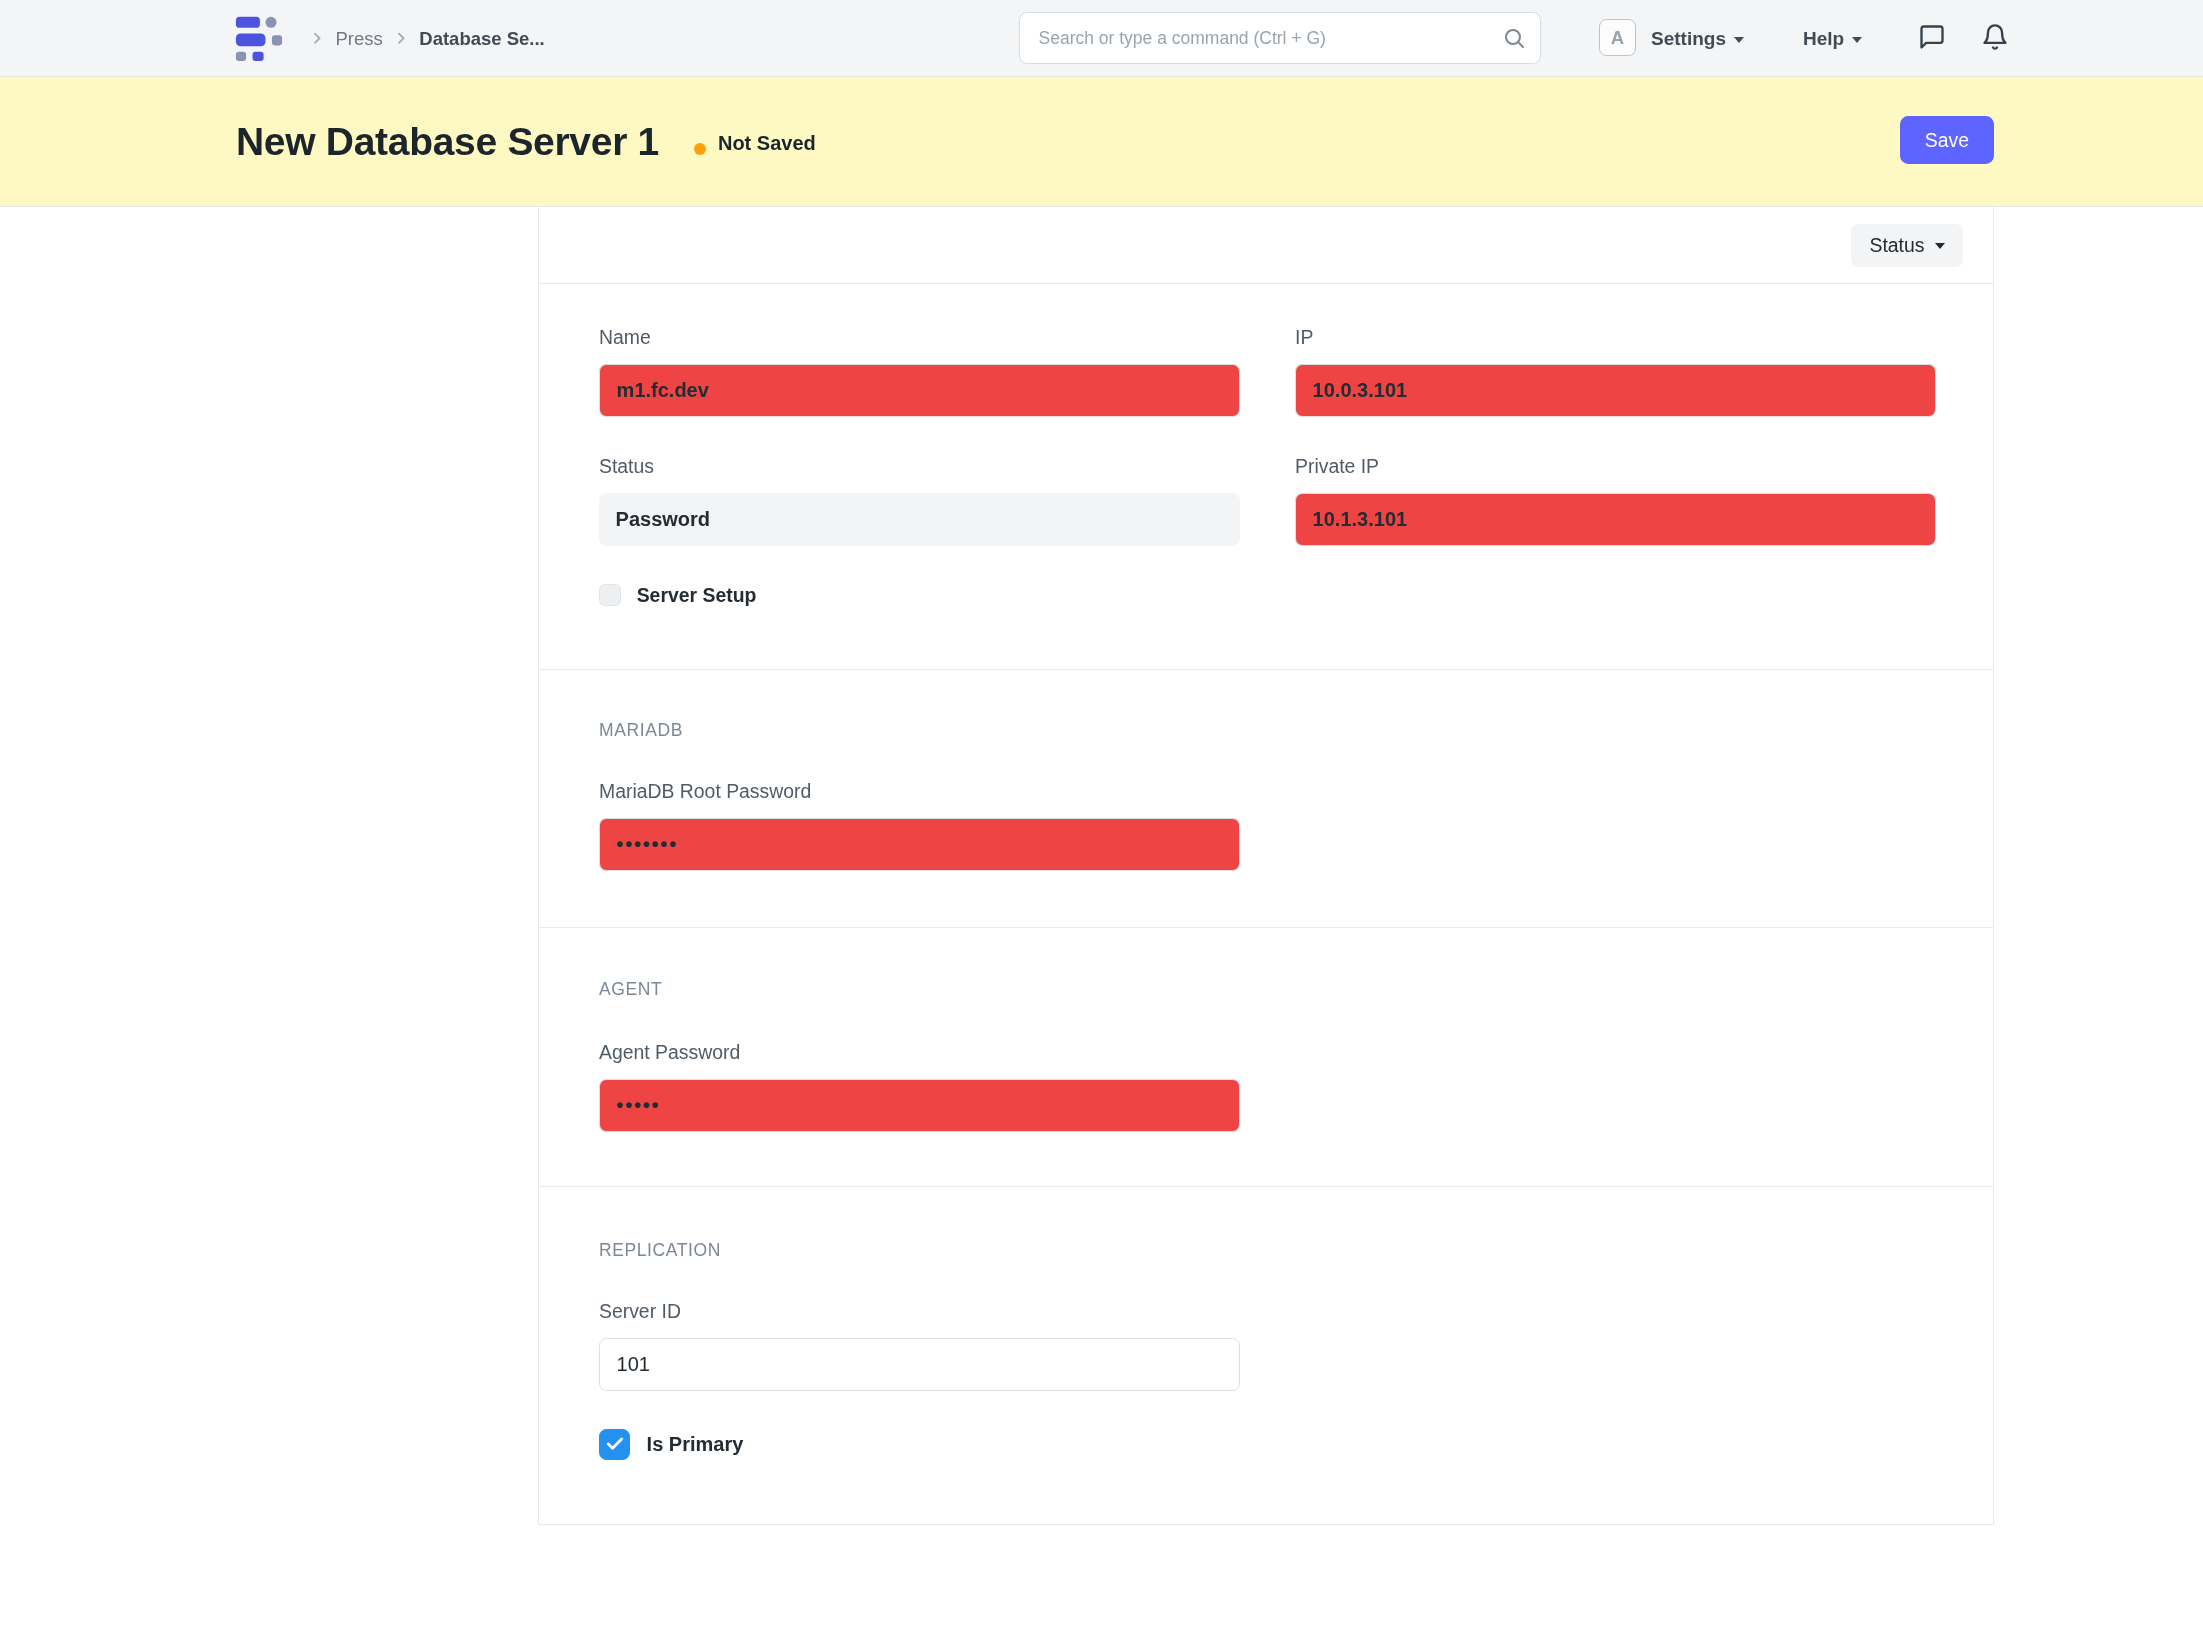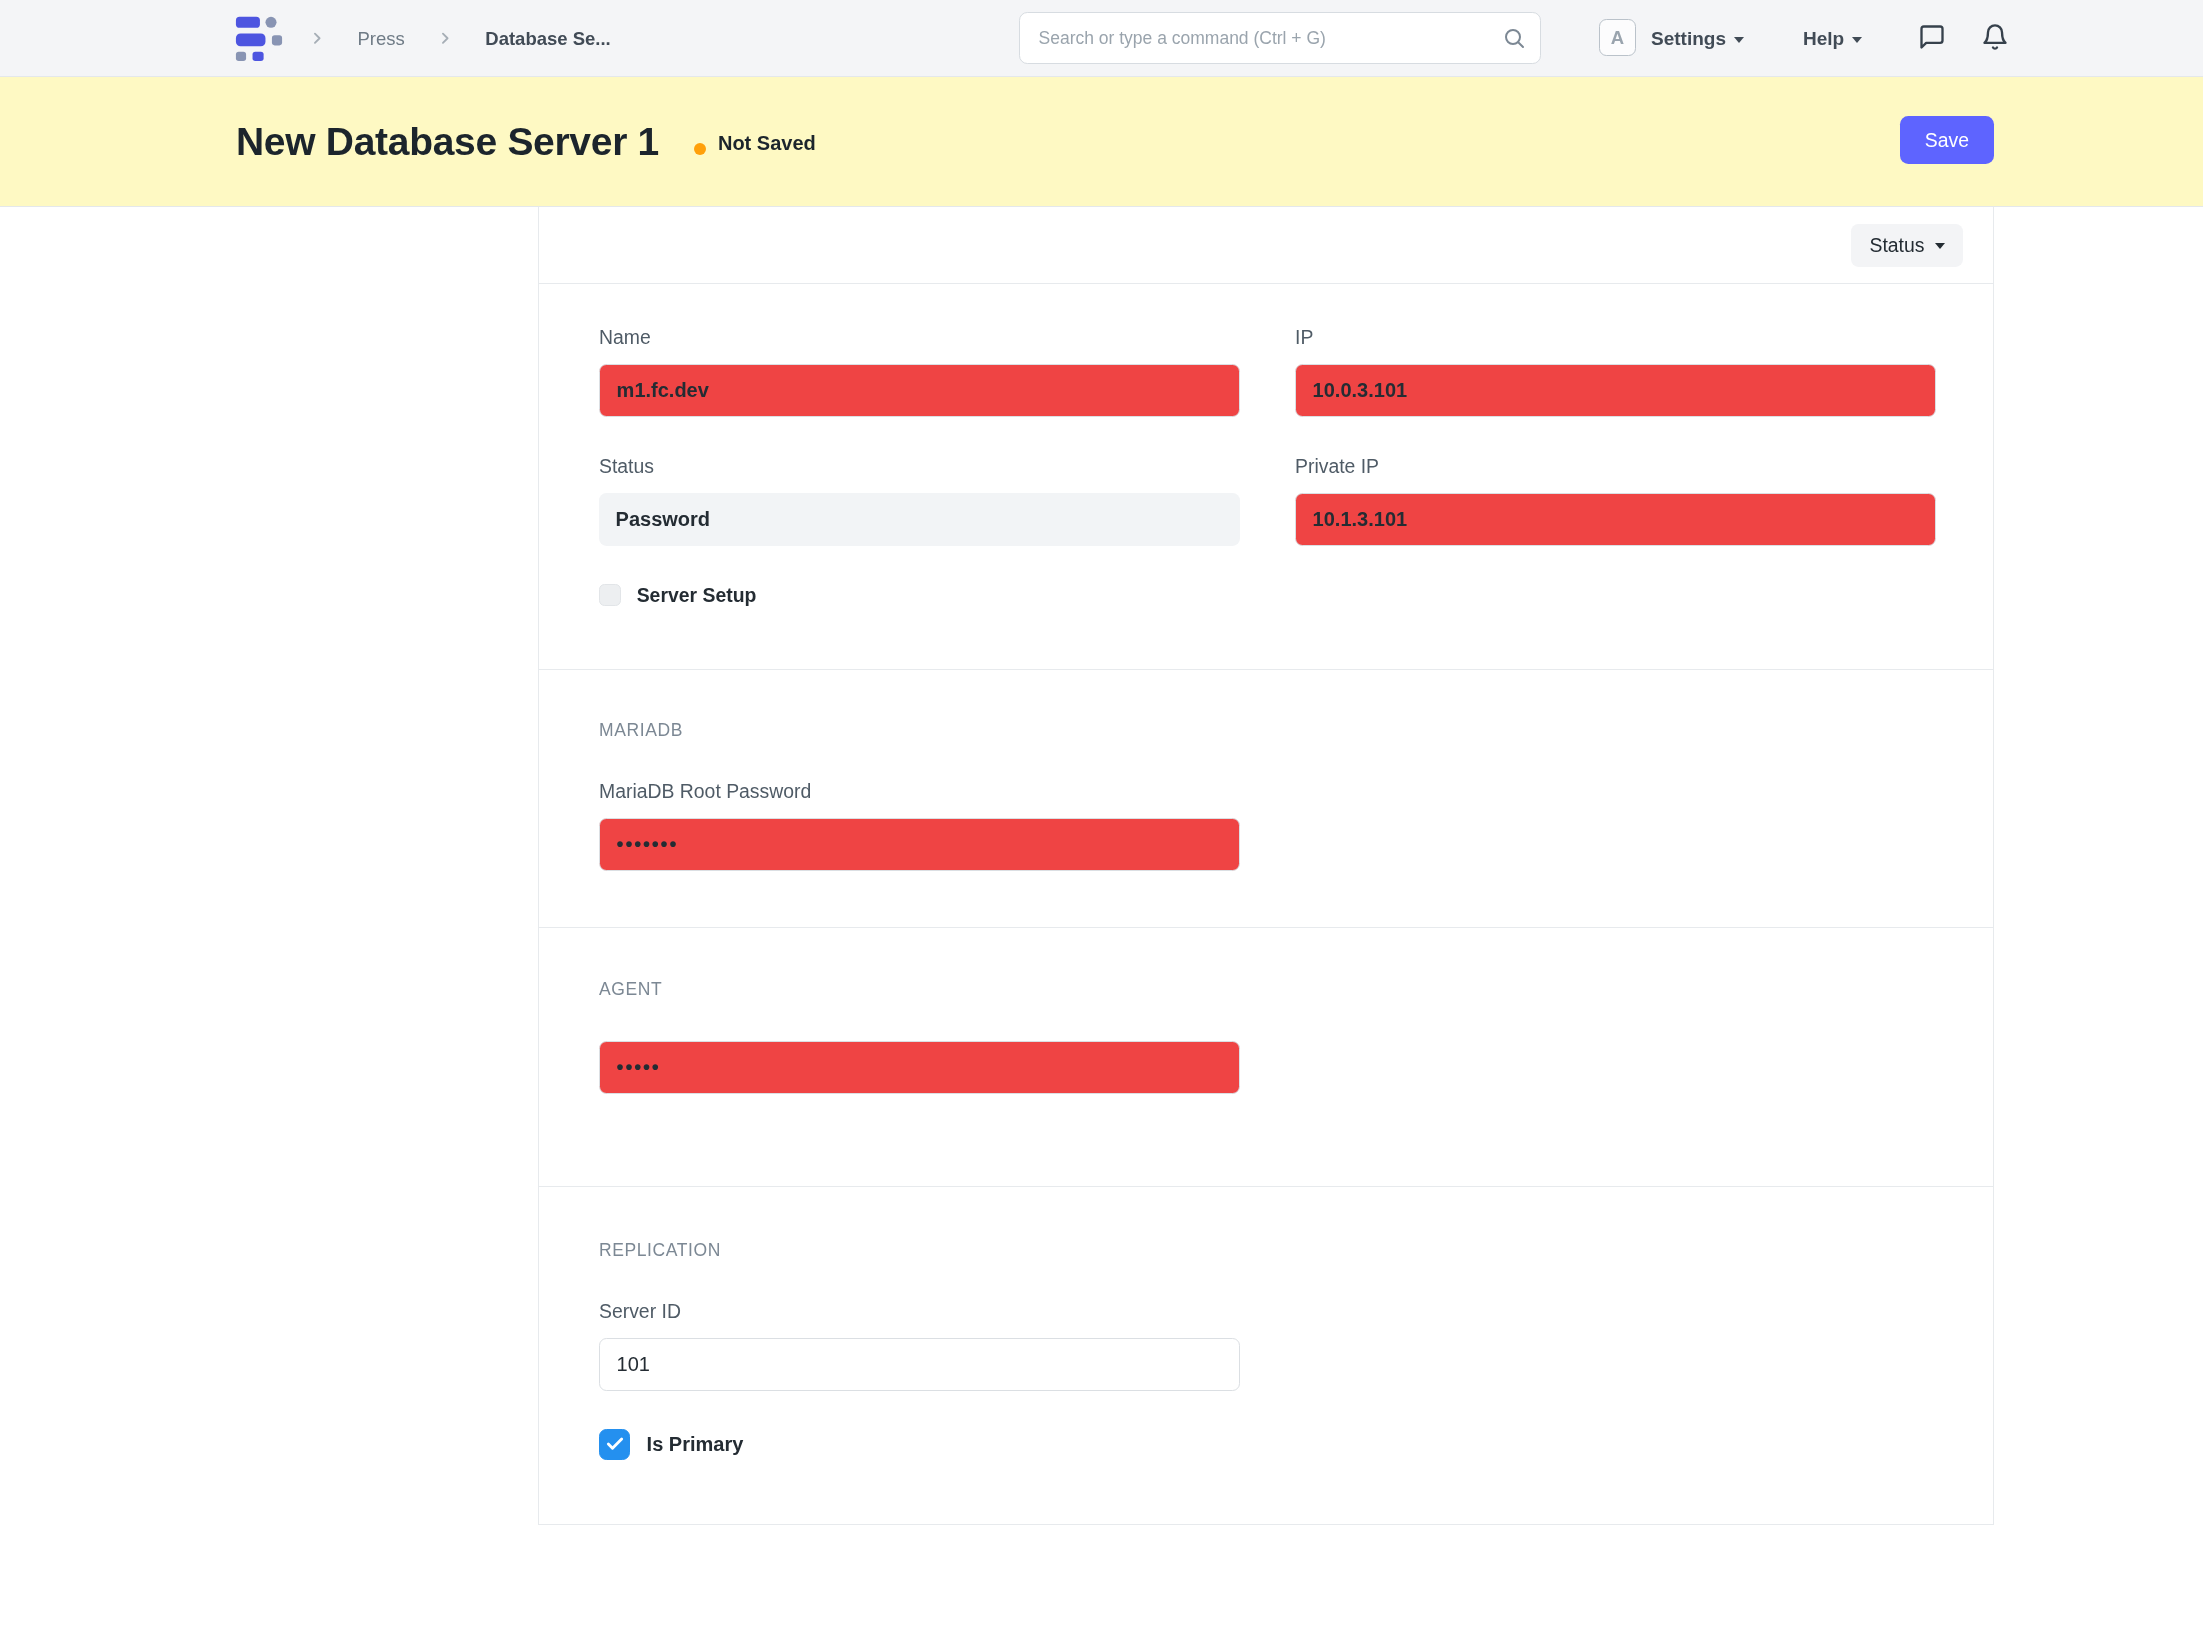--- a/index.html
+++ b/index.html
@@ -14,21 +14,21 @@
 
   
   .navbar {
     position: absolute; top: 0; left: 0; width: 2204px; height: 77px;
     background: #f4f5f7;
     border-bottom: 0.9px solid #e4e8eb;
   }
   .logo { position: absolute; left: 235px; top: 14px; width: 48px; height: 48px; cursor: pointer; }
   .breadcrumbs {
     position: absolute; left: 308px; top: 0; height: 77px;
-    display: flex; align-items: center; gap: 31px;
+    display: flex; align-items: center; gap: 9px;
   }
   .crumb-sep { display: flex; align-items: center; }
   .crumb { font-size: 18.5px; font-weight: 500; color: #6f7b86; white-space: nowrap; cursor: pointer; }
   .crumb.current { font-weight: bold; color: #414b56; }
 
   .search-wrap { position: absolute; left: 1019px; top: 12px; width: 522px; height: 52px; }
   .search-input {
     width: 100%; height: 100%;
     border: 0.9px solid #d7dce1; border-radius: 8.3px;
     background: #ffffff; padding: 0 55px 0 18.5px;
@@ -259,20 +259,21 @@
     <div class="sec-heading">MARIADB</div>
     <div class="field">
       <label class="field-label">MariaDB Root Password</label>
       <input class="input mandatory password" type="text" value="•••••••" style="">
     </div>
   </div>
 
   <div class="sec sec-3">
     <div class="sec-heading">AGENT</div>
     <div class="field">
+      <label class="field-label">Agent Password</label>
       <input class="input mandatory password" type="text" value="•••••" style="">
     </div>
   </div>
 
   <div class="sec sec-4">
     <div class="sec-heading">REPLICATION</div>
     <div class="field">
       <label class="field-label">Server ID</label>
       <input class="input" type="text" value="101" style="">
     </div>

